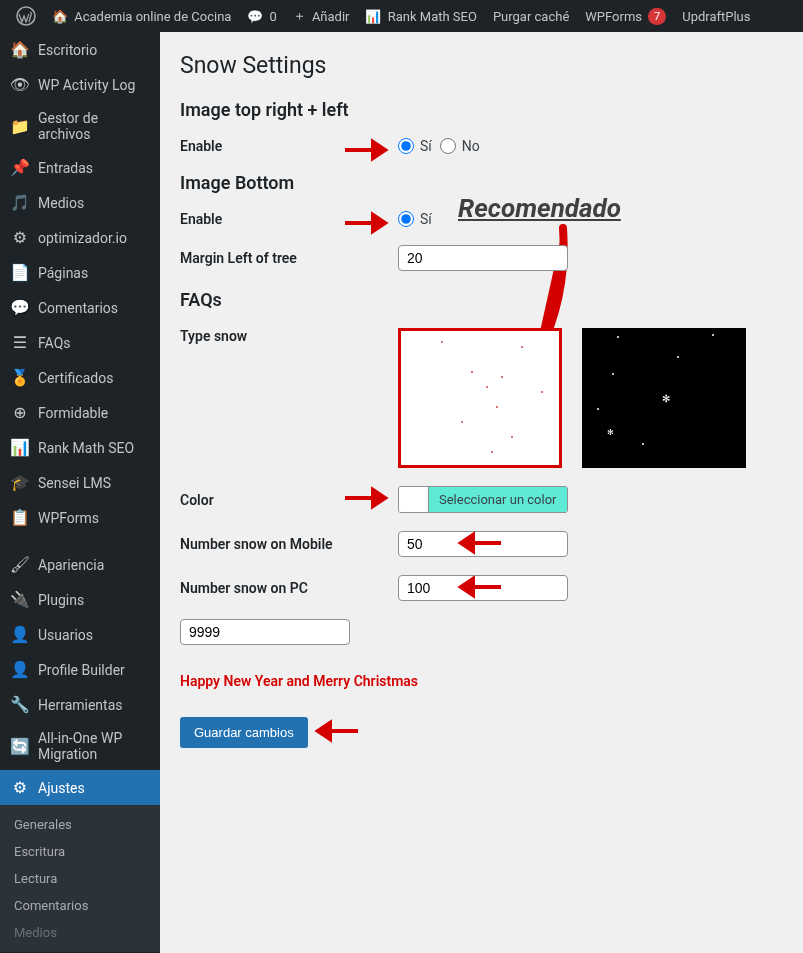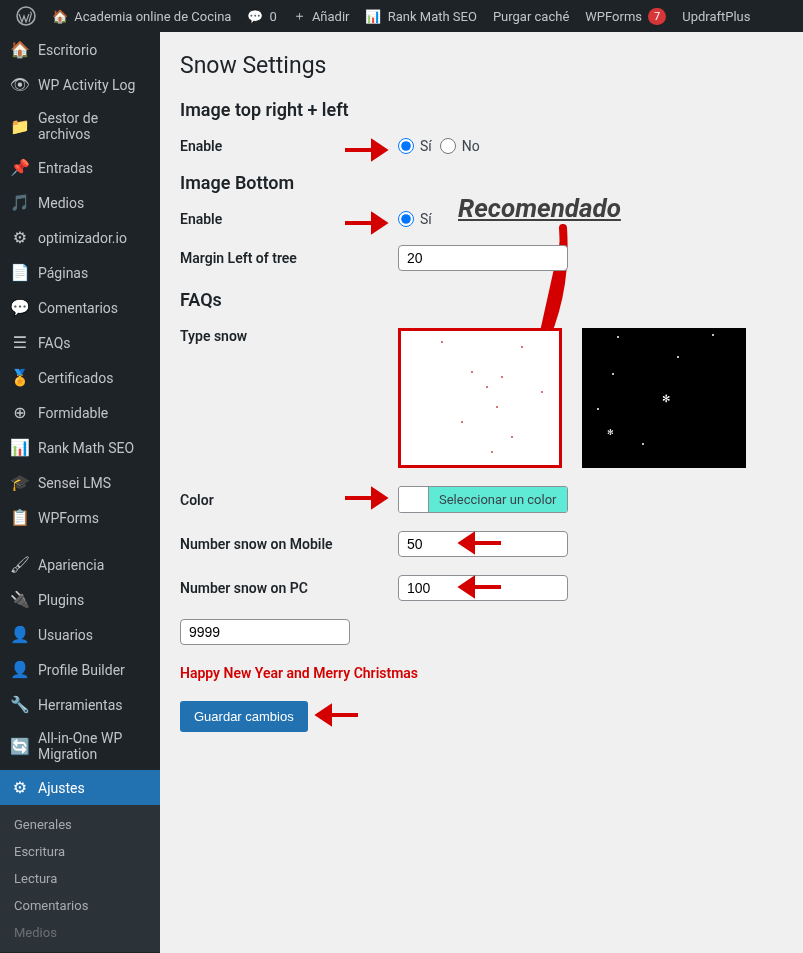--- a/index.html
+++ b/index.html
@@ -30,21 +30,21 @@
 .snow-box.selected { border: 3px solid #d40000; }
 .snow-white { background: #fff; }
 .snow-black { background: #000; }
 .dot { position: absolute; width: 2px; height: 2px; border-radius: 50%; }
 .snow-white .dot { background: #c94a4a; }
 .snow-black .dot { background: #fff; }
 .flake { position: absolute; color: #fff; font-size: 10px; }
 .color-picker { display: flex; border: 1px solid #8c8f94; border-radius: 3px; overflow: hidden; cursor: pointer; }
 .color-swatch { width: 30px; background: #fff; border-right: 1px solid #8c8f94; }
 .color-label { padding: 5px 10px; font-size: 13px; background: #5eead4; }
-.happy { color: #d40000; font-weight: 600; font-size: 14px; margin: 20px 0; }
+.happy { color: #d40000; font-weight: 600; font-size: 14px; margin: 28px 0; }
 .save-btn { background: #2271b1; color: #fff; border: none; border-radius: 3px; padding: 8px 14px; font-size: 13px; cursor: pointer; }
 .arrow { position: absolute; color: #d40000; pointer-events: none; }
 .arrow svg { width: 50px; height: 28px; }
 .recomendado { position: absolute; color: #404040; font-weight: 700; font-size: 26px; font-style: italic; text-decoration: underline; pointer-events: none; }
 .big-arrow { position: absolute; pointer-events: none; }
 </style>
 </head>
 <body>
 
 <div class="adminbar">

